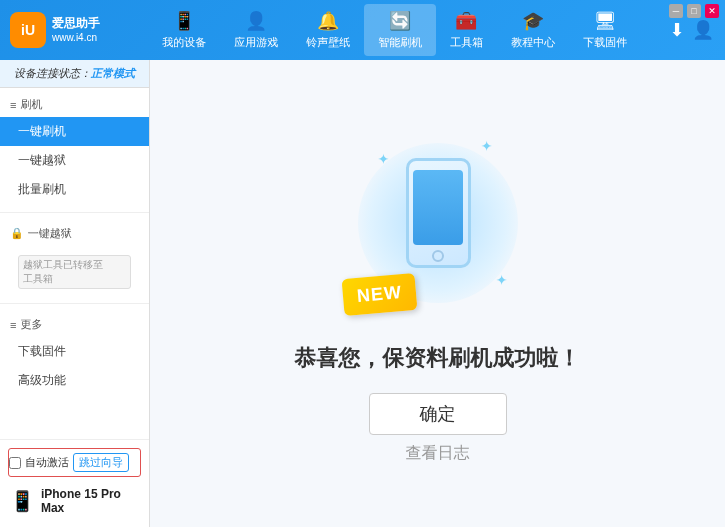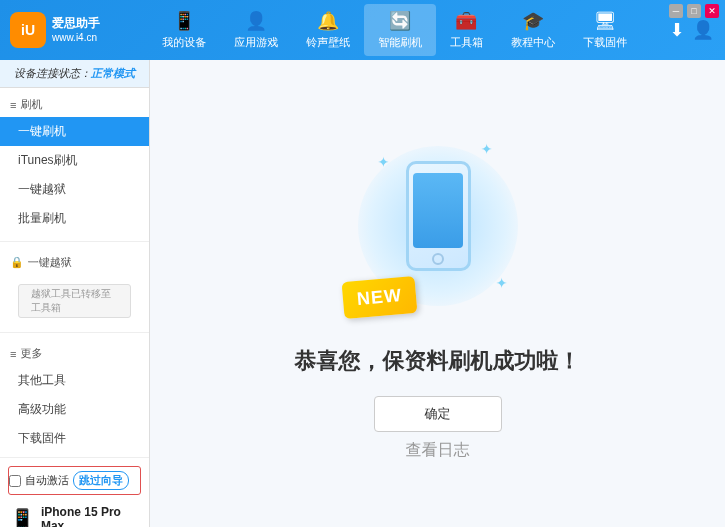--- a/index.html
+++ b/index.html
@@ -123,21 +123,21 @@
       color: white;
       border-radius: 0;
     }
     .sidebar-item.disabled { color: #aaa; }
     .sidebar-item.disabled .note {
       font-size: 10px;
       color: #999;
       background: #f5f5f5;
       border: 1px solid #ddd;
       border-radius: 3px;
-      padding: 2px 12px;
+      padding: 2px 4px;
       margin-top: 3px;
       line-height: 1.4;
     }
 
     .sidebar-divider { border: none; border-top: 1px solid #eee; margin: 4px 0; }
 
     .sidebar-bottom {
       margin-top: auto;
       padding: 8px;
       border-top: 1px solid #eee;
@@ -152,24 +152,23 @@
       margin-bottom: 6px;
     }
     .auto-checkbox { width: 12px; height: 12px; }
     .auto-label { font-size: 11px; color: #333; }
     .guide-btn {
       font-size: 11px;
       color: #2196F3;
       background: none;
       border: 1px solid #2196F3;
       padding: 1px 5px;
-      border-radius: 9px;
+      border-radius: 3px;
       cursor: pointer;
       white-space: nowrap;
-      font-weight: bold;
     }
 
     .device-info {
       display: flex;
       align-items: flex-start;
       gap: 6px;
       padding: 4px 2px;
     }
     .device-icon { font-size: 20px; color: #2196F3; margin-top: 2px; }
     .device-name { font-weight: bold; font-size: 12px; color: #222; }
@@ -257,21 +256,21 @@
       color: #333;
       margin-bottom: 20px;
       font-weight: bold;
     }
 
     .confirm-btn {
       background: white;
       border: 1px solid #ccc;
       border-radius: 4px;
       padding: 8px 50px;
-      font-size: 13px;
+      font-size: 18px;
       cursor: pointer;
       color: #333;
       margin-bottom: 8px;
     }
 
     .log-link {
       font-size: 16px;
       color: #999;
       cursor: pointer;
       text-decoration: none;
@@ -340,21 +339,20 @@
     <div class="status-bar">
       <span>设备连接状态：</span><span class="mode">正常模式</span>
     </div>
 
     <div class="sidebar-section">
       <div class="sidebar-section-header">
         <span>≡</span>
         <span>刷机</span>
       </div>
       <div class="sidebar-item active">一键刷机</div>
-      <div class="sidebar-item">iTunes刷机</div>
       <div class="sidebar-item">一键越狱</div>
       <div class="sidebar-item">批量刷机</div>
     </div>
 
     <hr class="sidebar-divider">
 
     <div class="sidebar-section">
       <div class="sidebar-section-header">
         <span>🔒</span>
         <span>一键越狱</span>
@@ -364,23 +362,22 @@
       </div>
     </div>
 
     <hr class="sidebar-divider">
 
     <div class="sidebar-section">
       <div class="sidebar-section-header">
         <span>≡</span>
         <span>更多</span>
       </div>
-      <div class="sidebar-item">其他工具</div>
+      <div class="sidebar-item">下载固件</div>
       <div class="sidebar-item">高级功能</div>
-      <div class="sidebar-item">下载固件</div>
     </div>
 
     <div class="sidebar-bottom">
       <div class="auto-row">
         <input type="checkbox" class="auto-checkbox" style="">
         <span class="auto-label">自动激活</span>
         <button class="guide-btn">跳过向导</button>
       </div>
       <div class="device-info">
         <span class="device-icon">📱</span>

